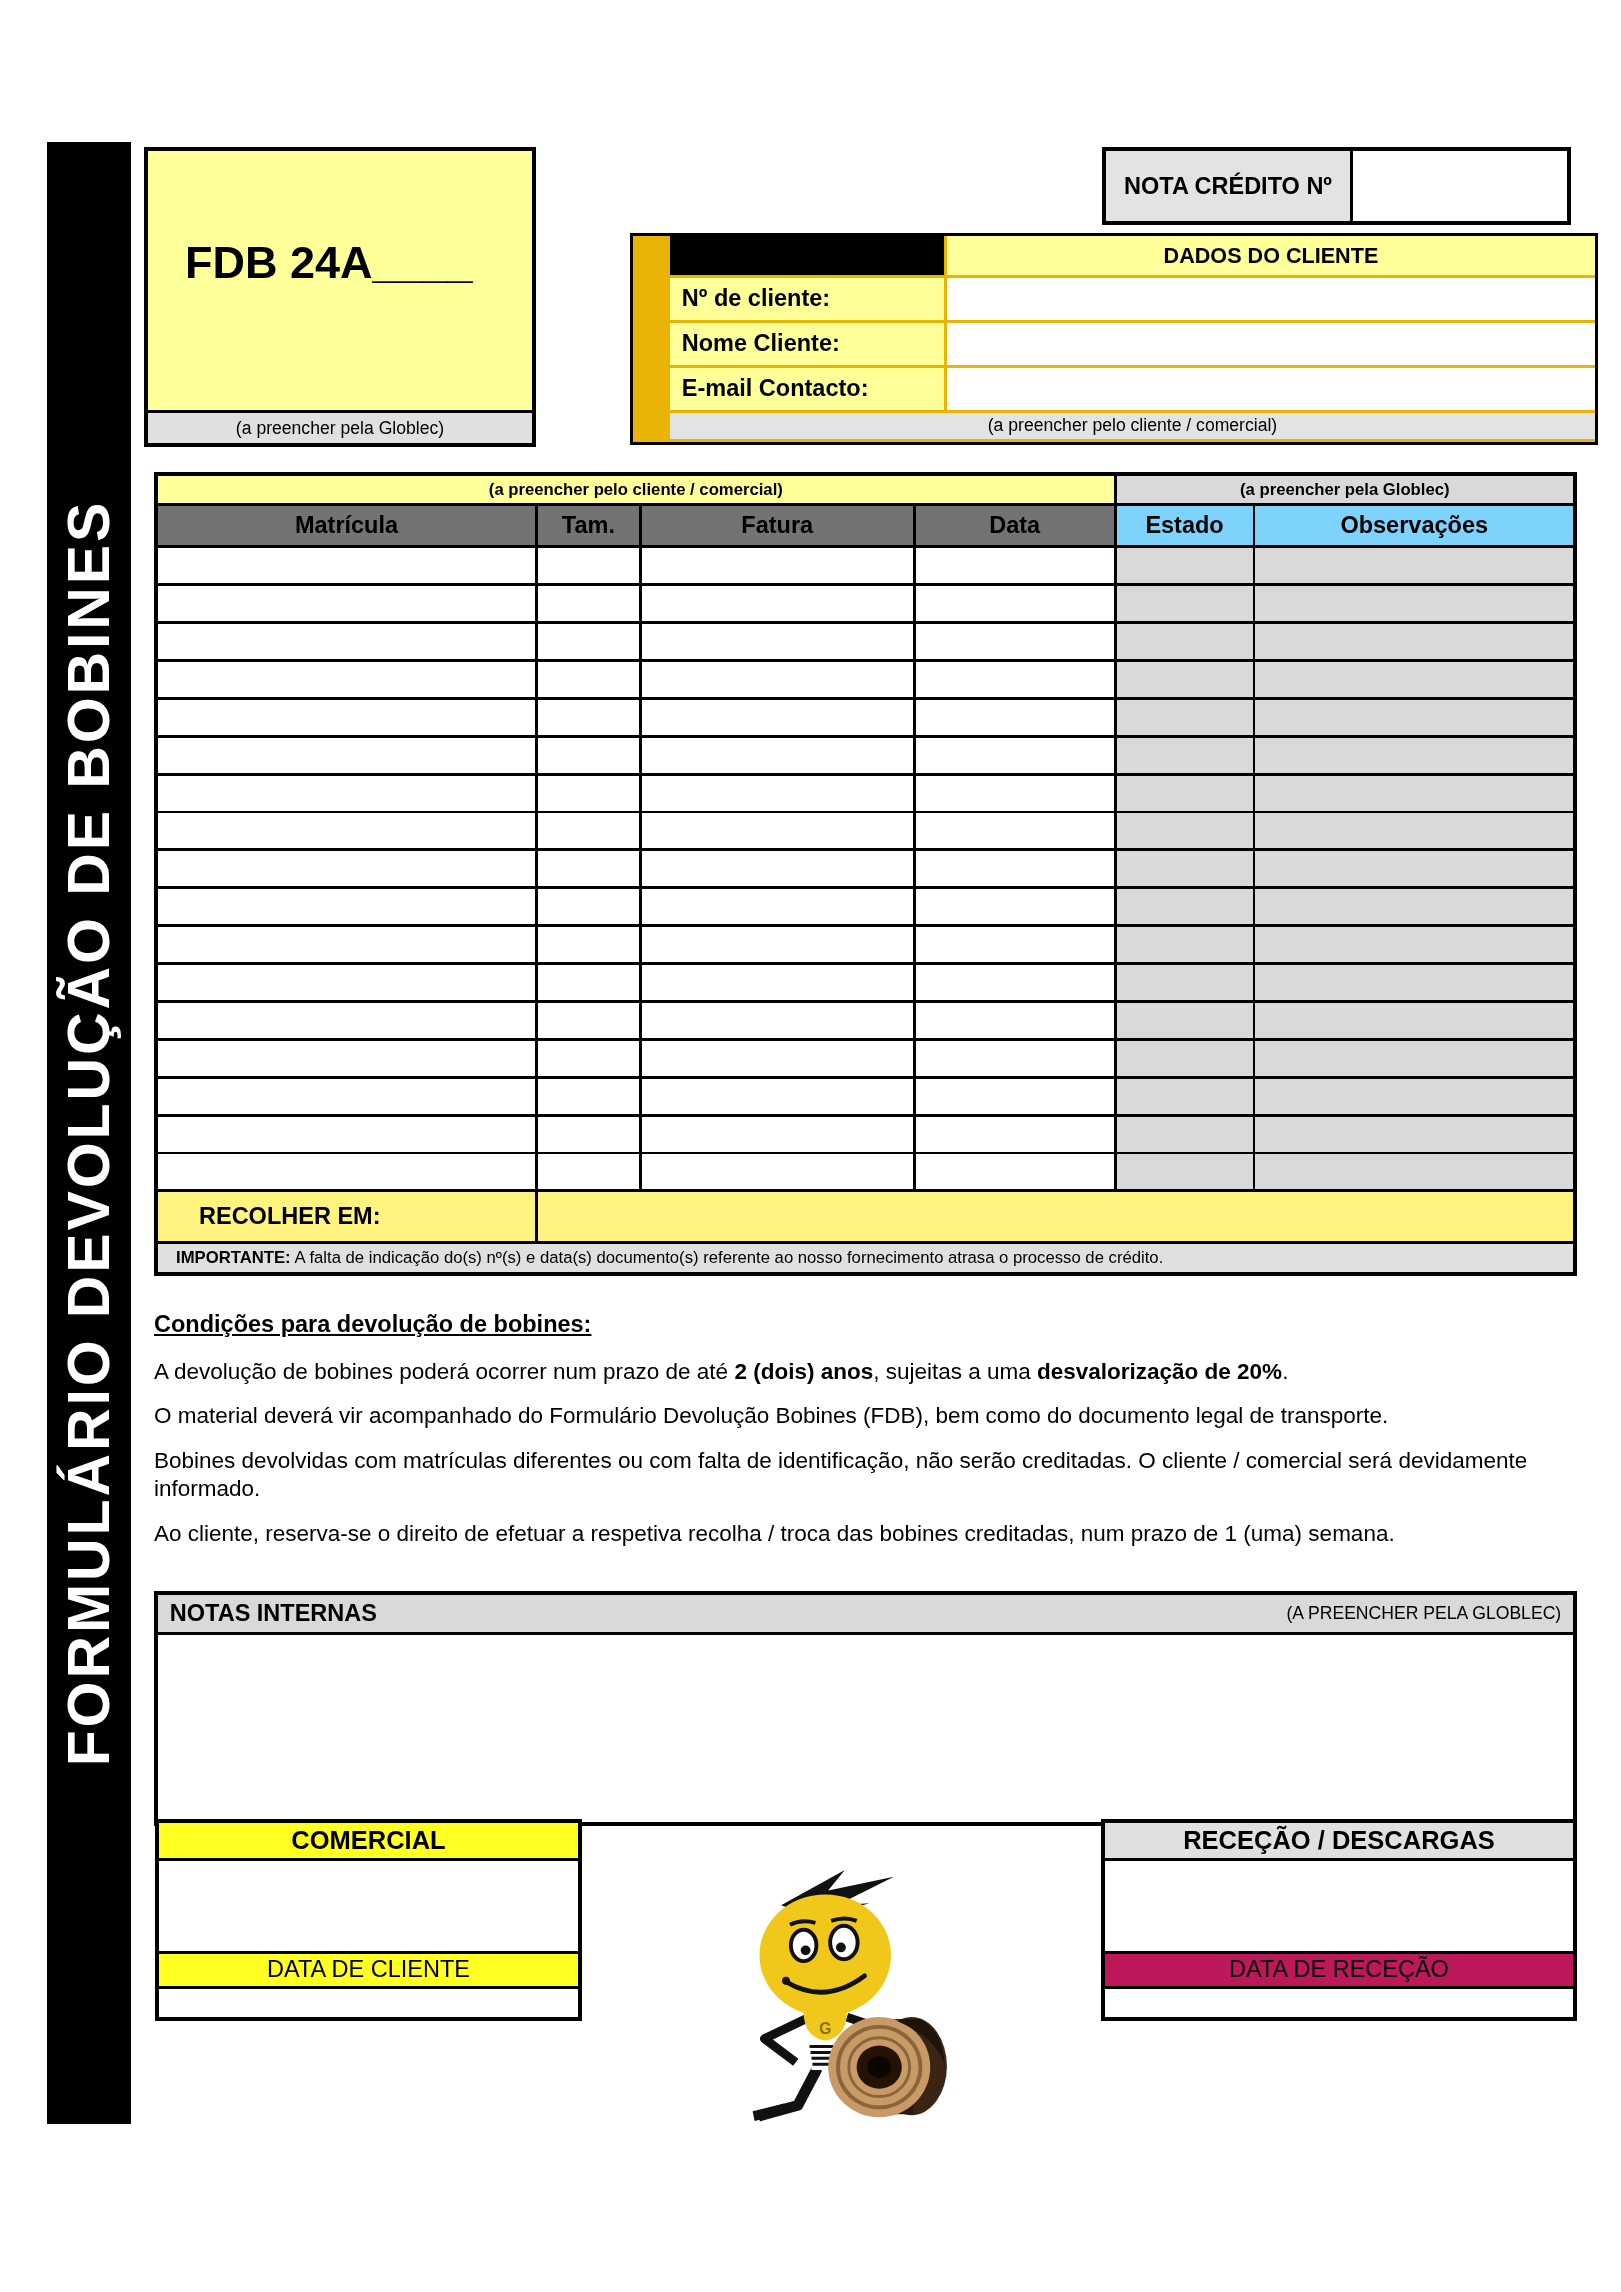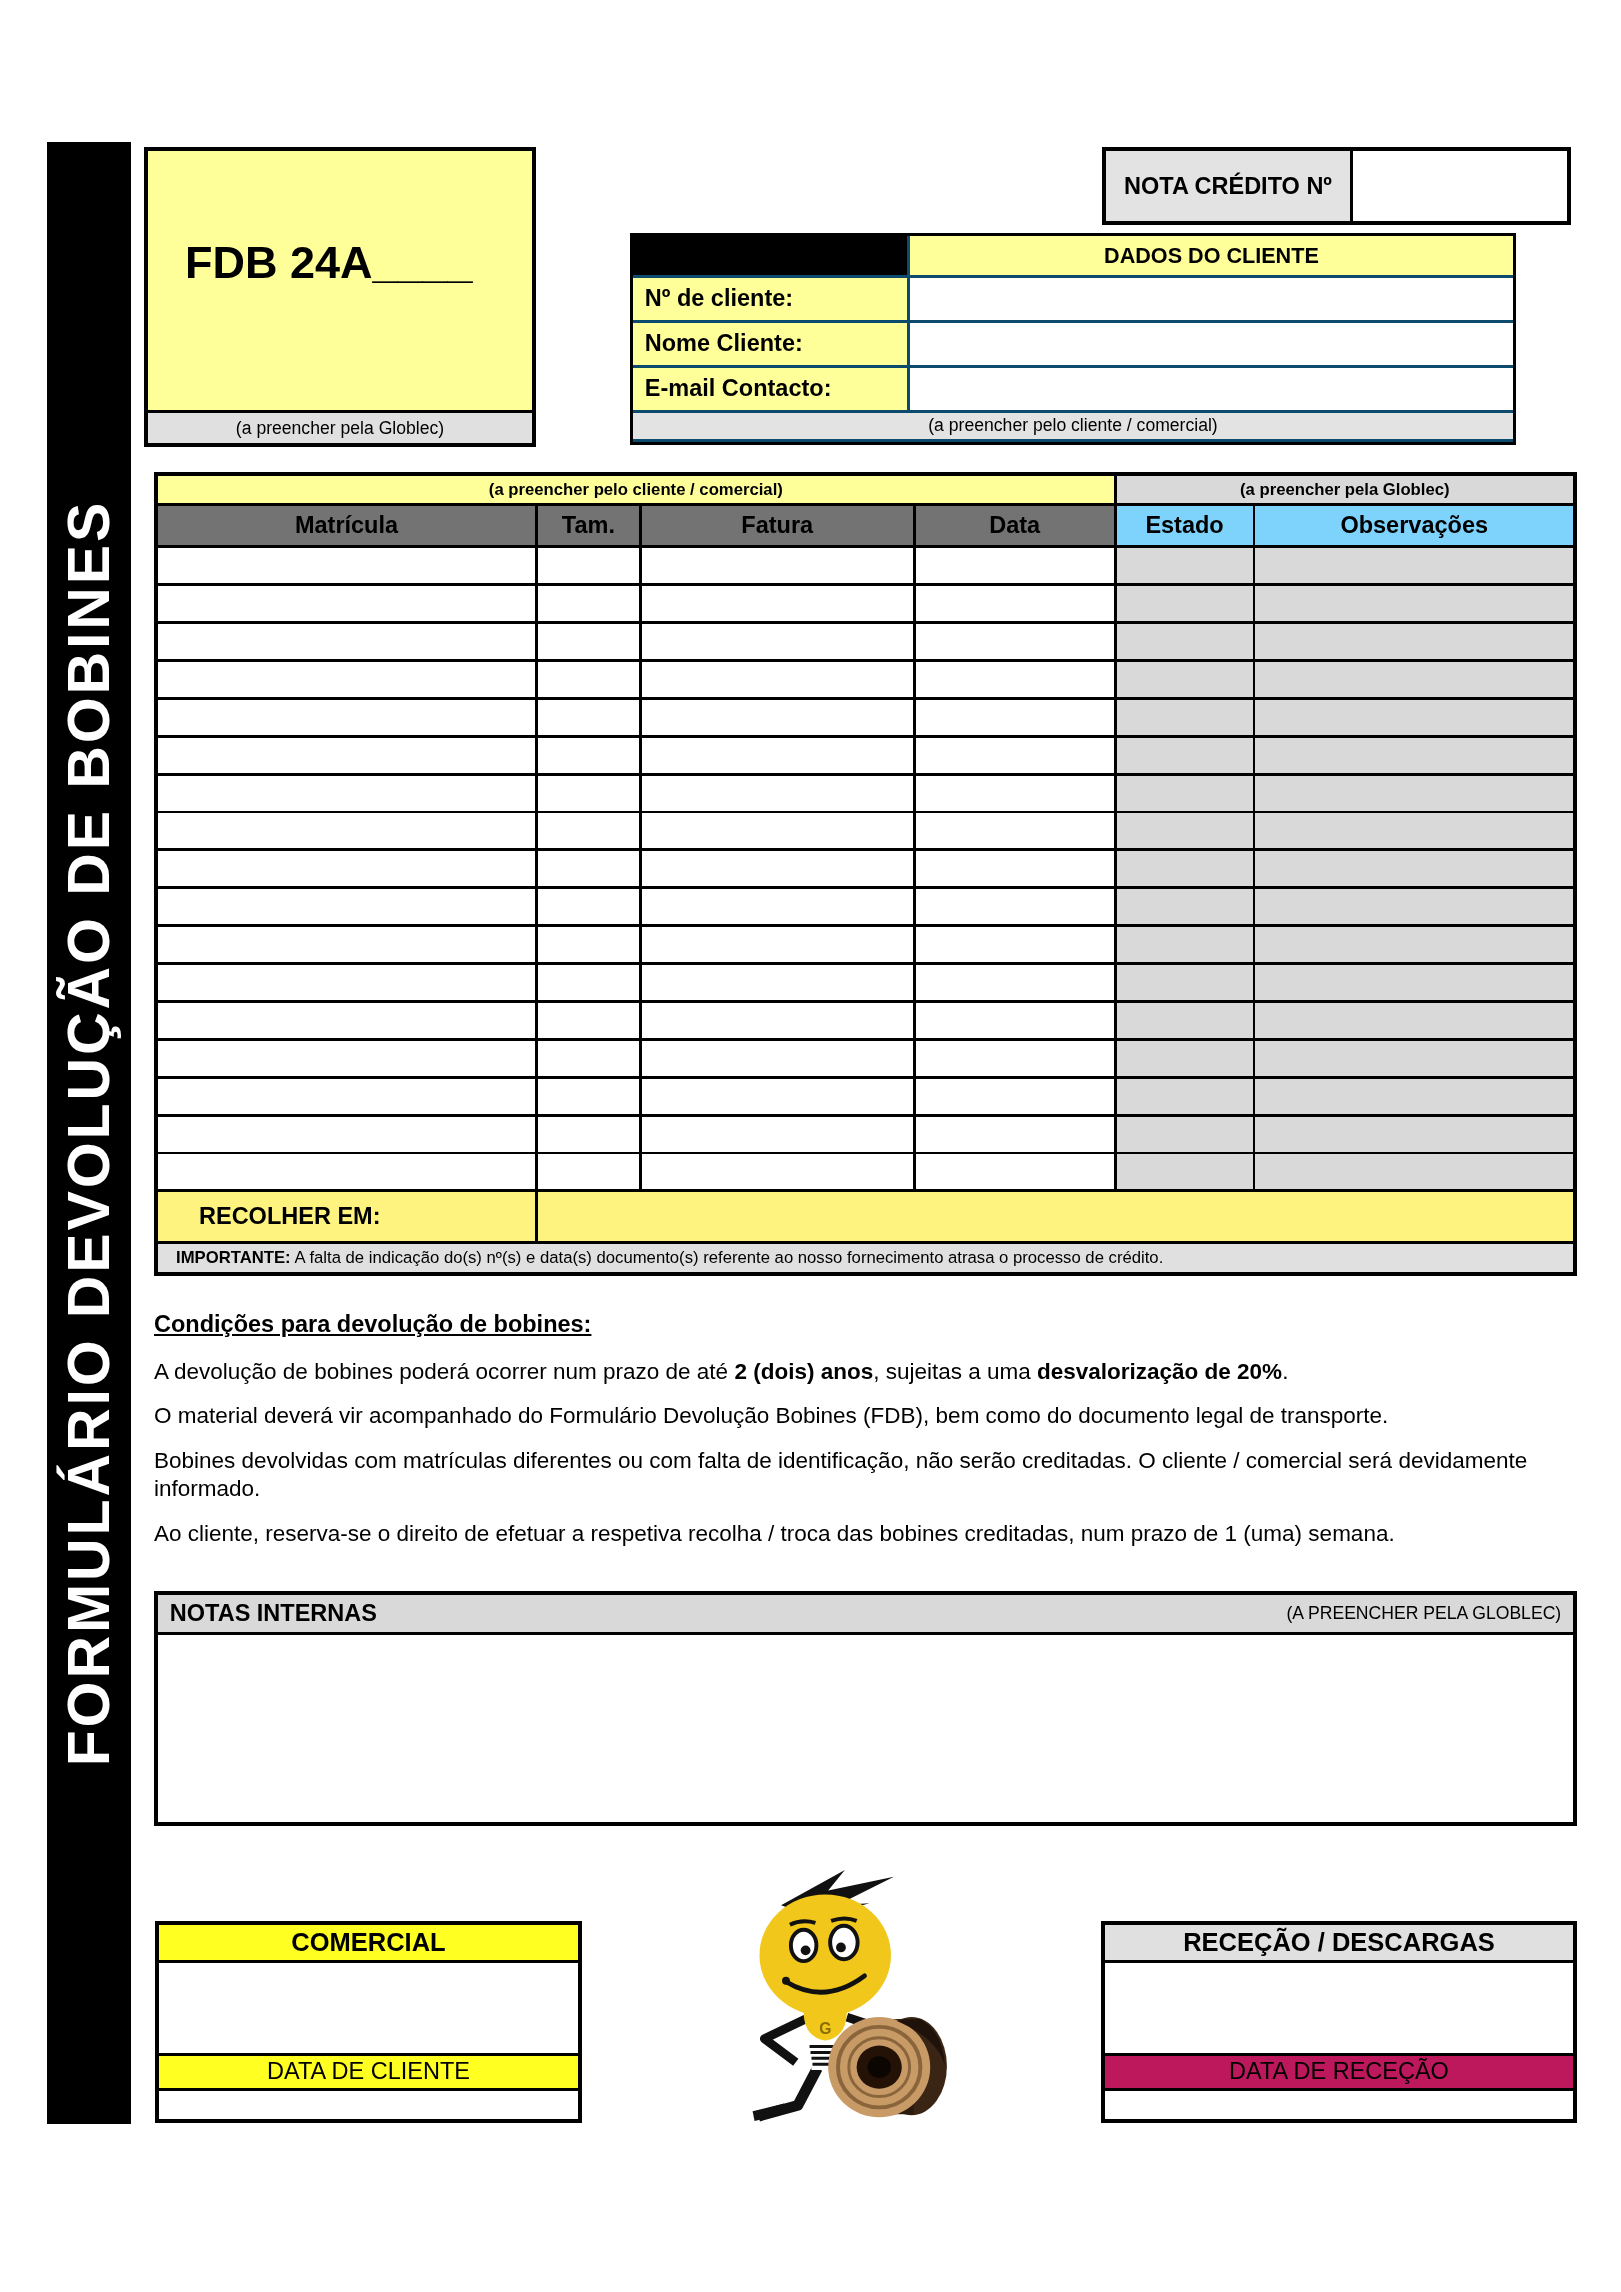--- a/index.html
+++ b/index.html
@@ -38,24 +38,24 @@
   }
   .credit-label {
     width:247px; background:#e3e3e3; border-right:3.9px solid #000;
     display:flex; align-items:center; justify-content:center;
     font-size:23.5px; font-weight:bold;
   }
   .credit-value { flex:1; background:#fff; }
 
   
   .client-box {
-    position:absolute; left:630px; top:233px; width:886px; height:212px;
-    border:3.9px solid #000; background:#0c4a6e;
+    position:absolute; left:630px; top:233px; width:968px; height:212px;
+    border:3.9px solid #000; background:#eab308;
     display:grid; grid-template-columns:274px 1fr;
-    grid-template-rows:39px 42px 42px 42px 26.5px; gap:2.9px;
+    grid-template-rows:39px 42px 42px 42px 26.5px; gap:2.9px;padding-left:37px;
   }
   .client-box > div { display:flex; align-items:center; }
   .cl-black { background:#000; }
   .cl-head  { background:#ffff99; justify-content:center; font-size:21.6px; font-weight:bold; }
   .cl-label { background:#ffff99; padding-left:11.8px; font-size:23.5px; font-weight:bold; }
   .cl-input { background:#fff; }
   .cl-note  { grid-column:1 / span 2; background:#e3e3e3; justify-content:center; font-size:17.6px; }
 
   
   .rtable {
@@ -99,21 +99,21 @@
   .notes-head {
     background:#d9d9d9; display:flex; align-items:center; justify-content:space-between;
     padding:0 11.8px;
   }
   .notes-title { font-size:23.5px; font-weight:bold; }
   .notes-note  { font-size:17.6px; }
   .notes-body  { background:#fff; }
 
   
   .sign-box {
-    position:absolute; top:1921px; height:202px;
+    position:absolute; top:1819px; height:202px;
     border:4.9px solid #000; background:#000;
     display:grid; grid-template-rows:35px 90px 32px 1fr; gap:2.9px;
   }
   .sign-box > div { display:flex; align-items:center; justify-content:center; }
   .commercial { left:155px; width:427px; }
   .reception  { left:1101px; width:476px; }
   .sb-head-yellow { background:#ffff21; font-size:25.5px; font-weight:bold; }
   .sb-band-yellow { background:#ffff21; font-size:23.5px; }
   .sb-head-gray   { background:#e0e0e0; font-size:25.5px; font-weight:bold; }
   .sb-band-gray   { background:#be185d; font-size:23.5px; }

